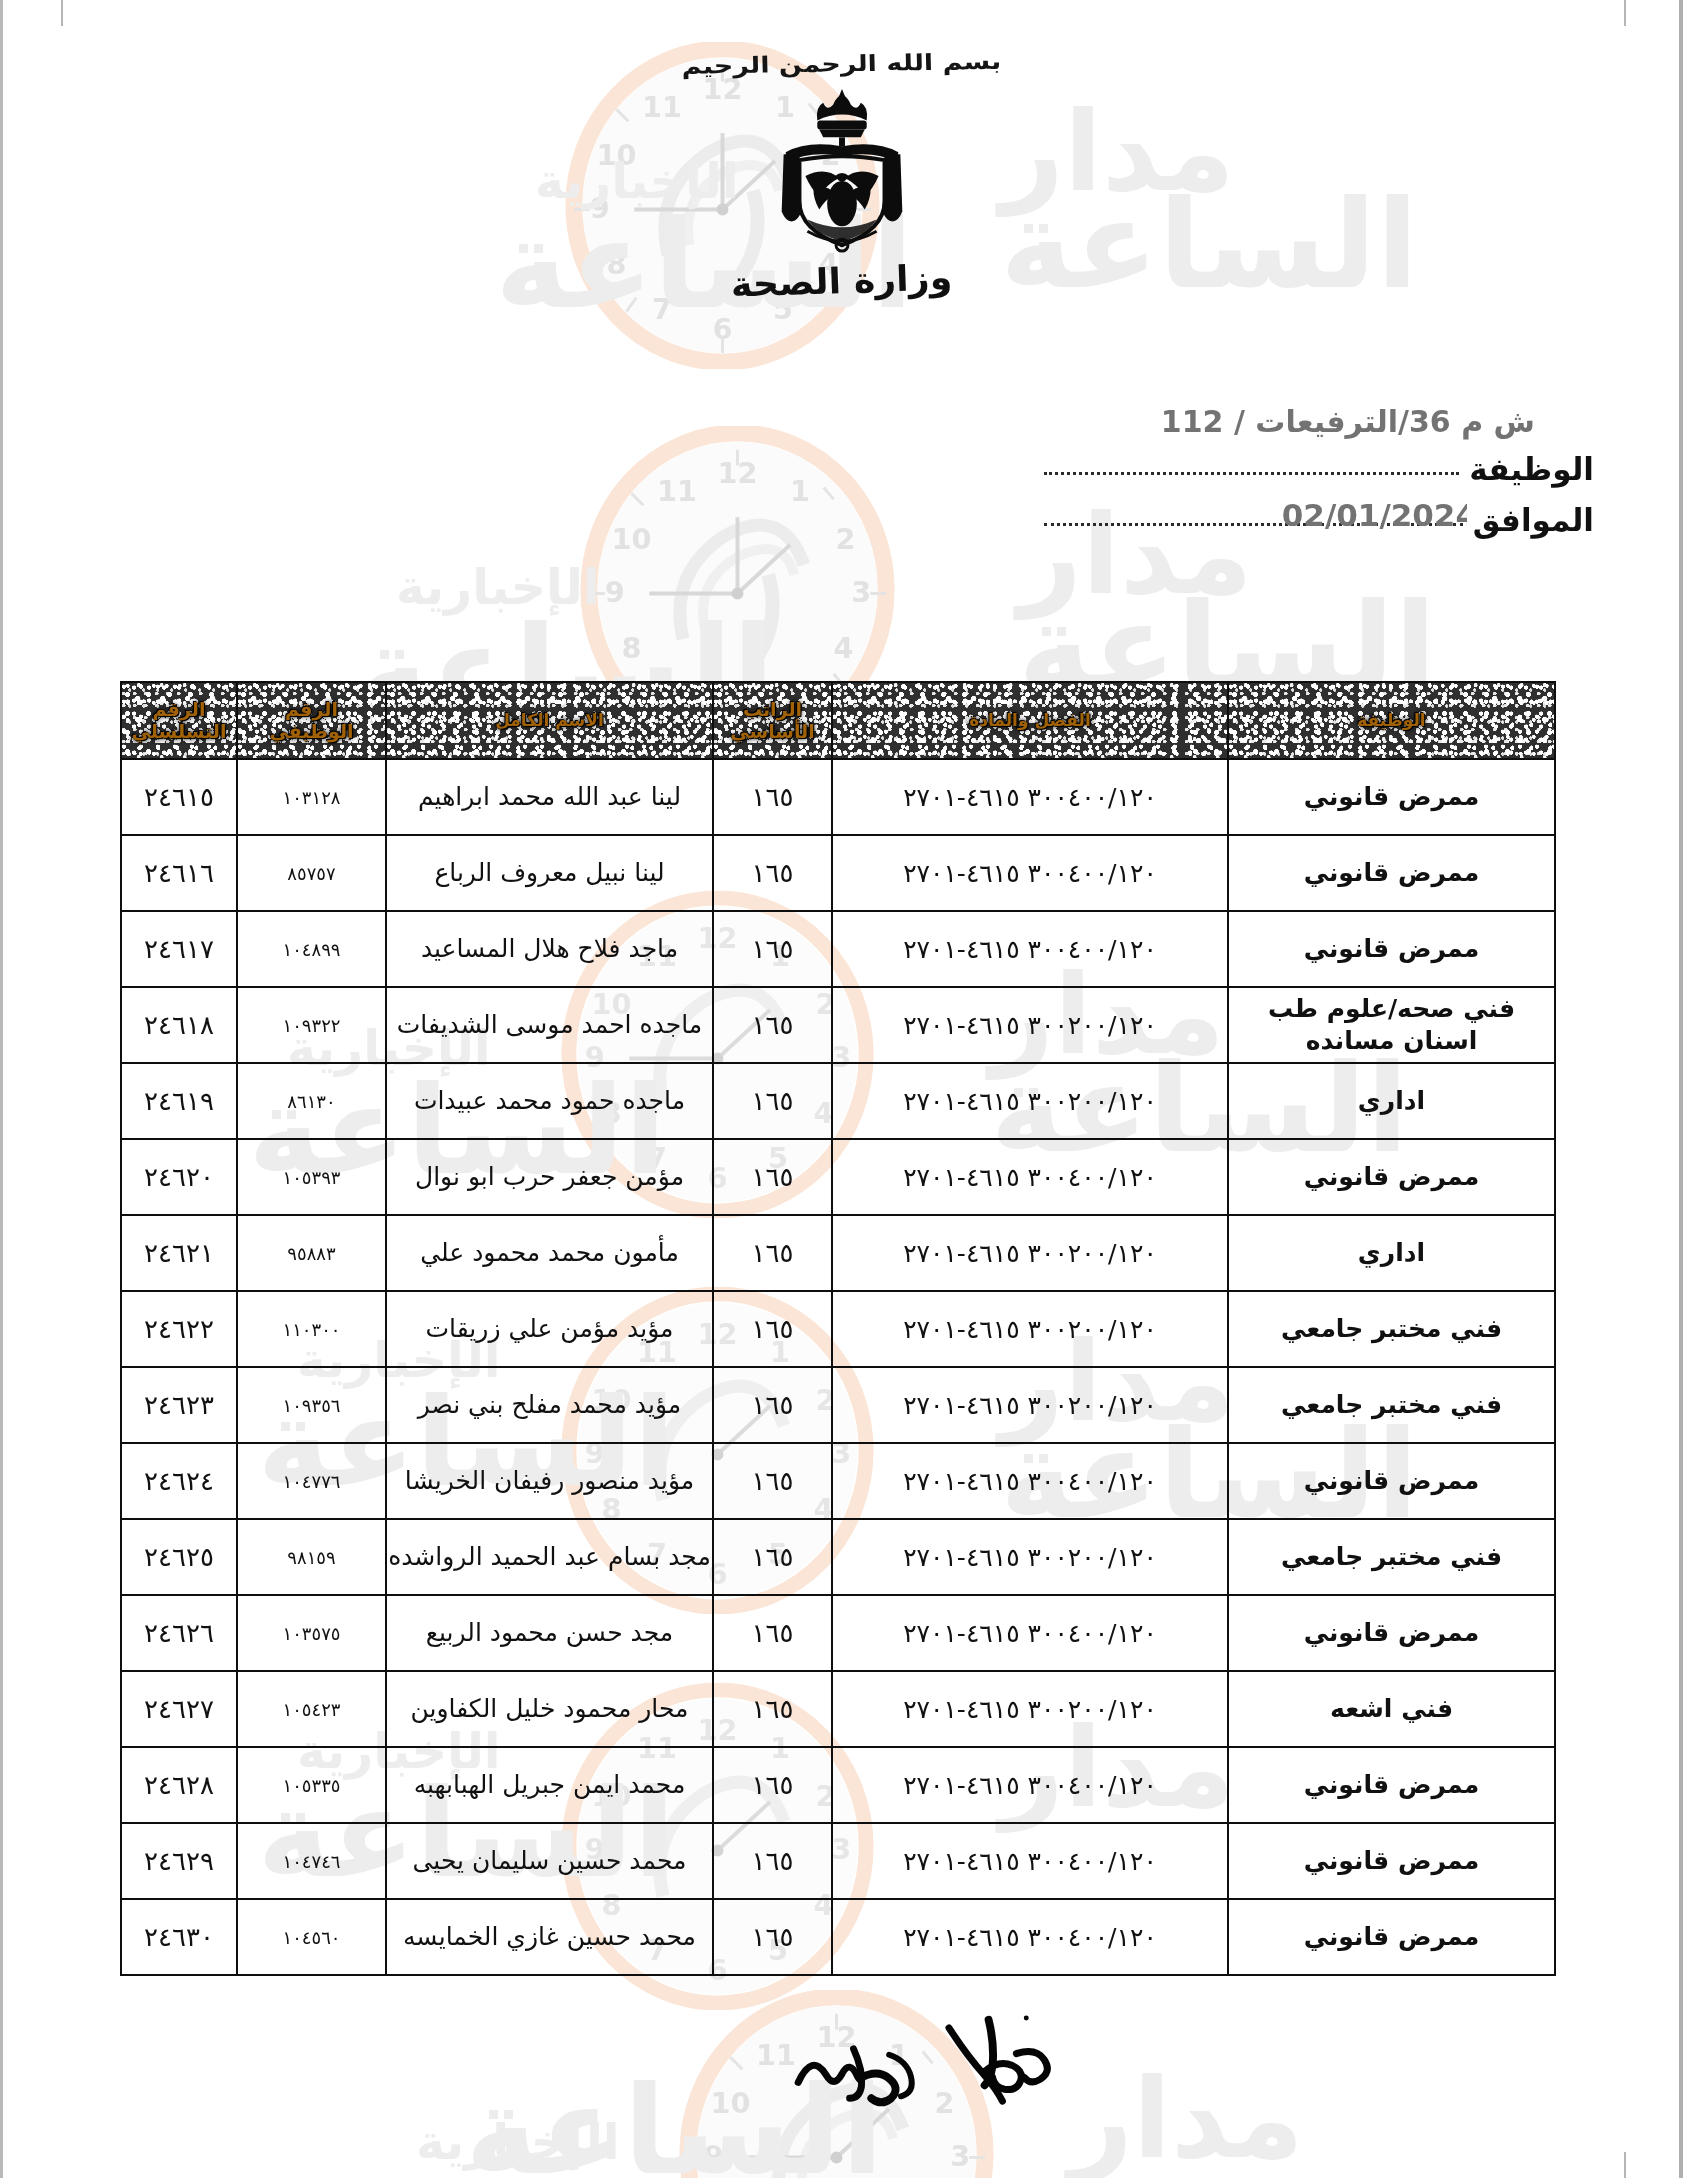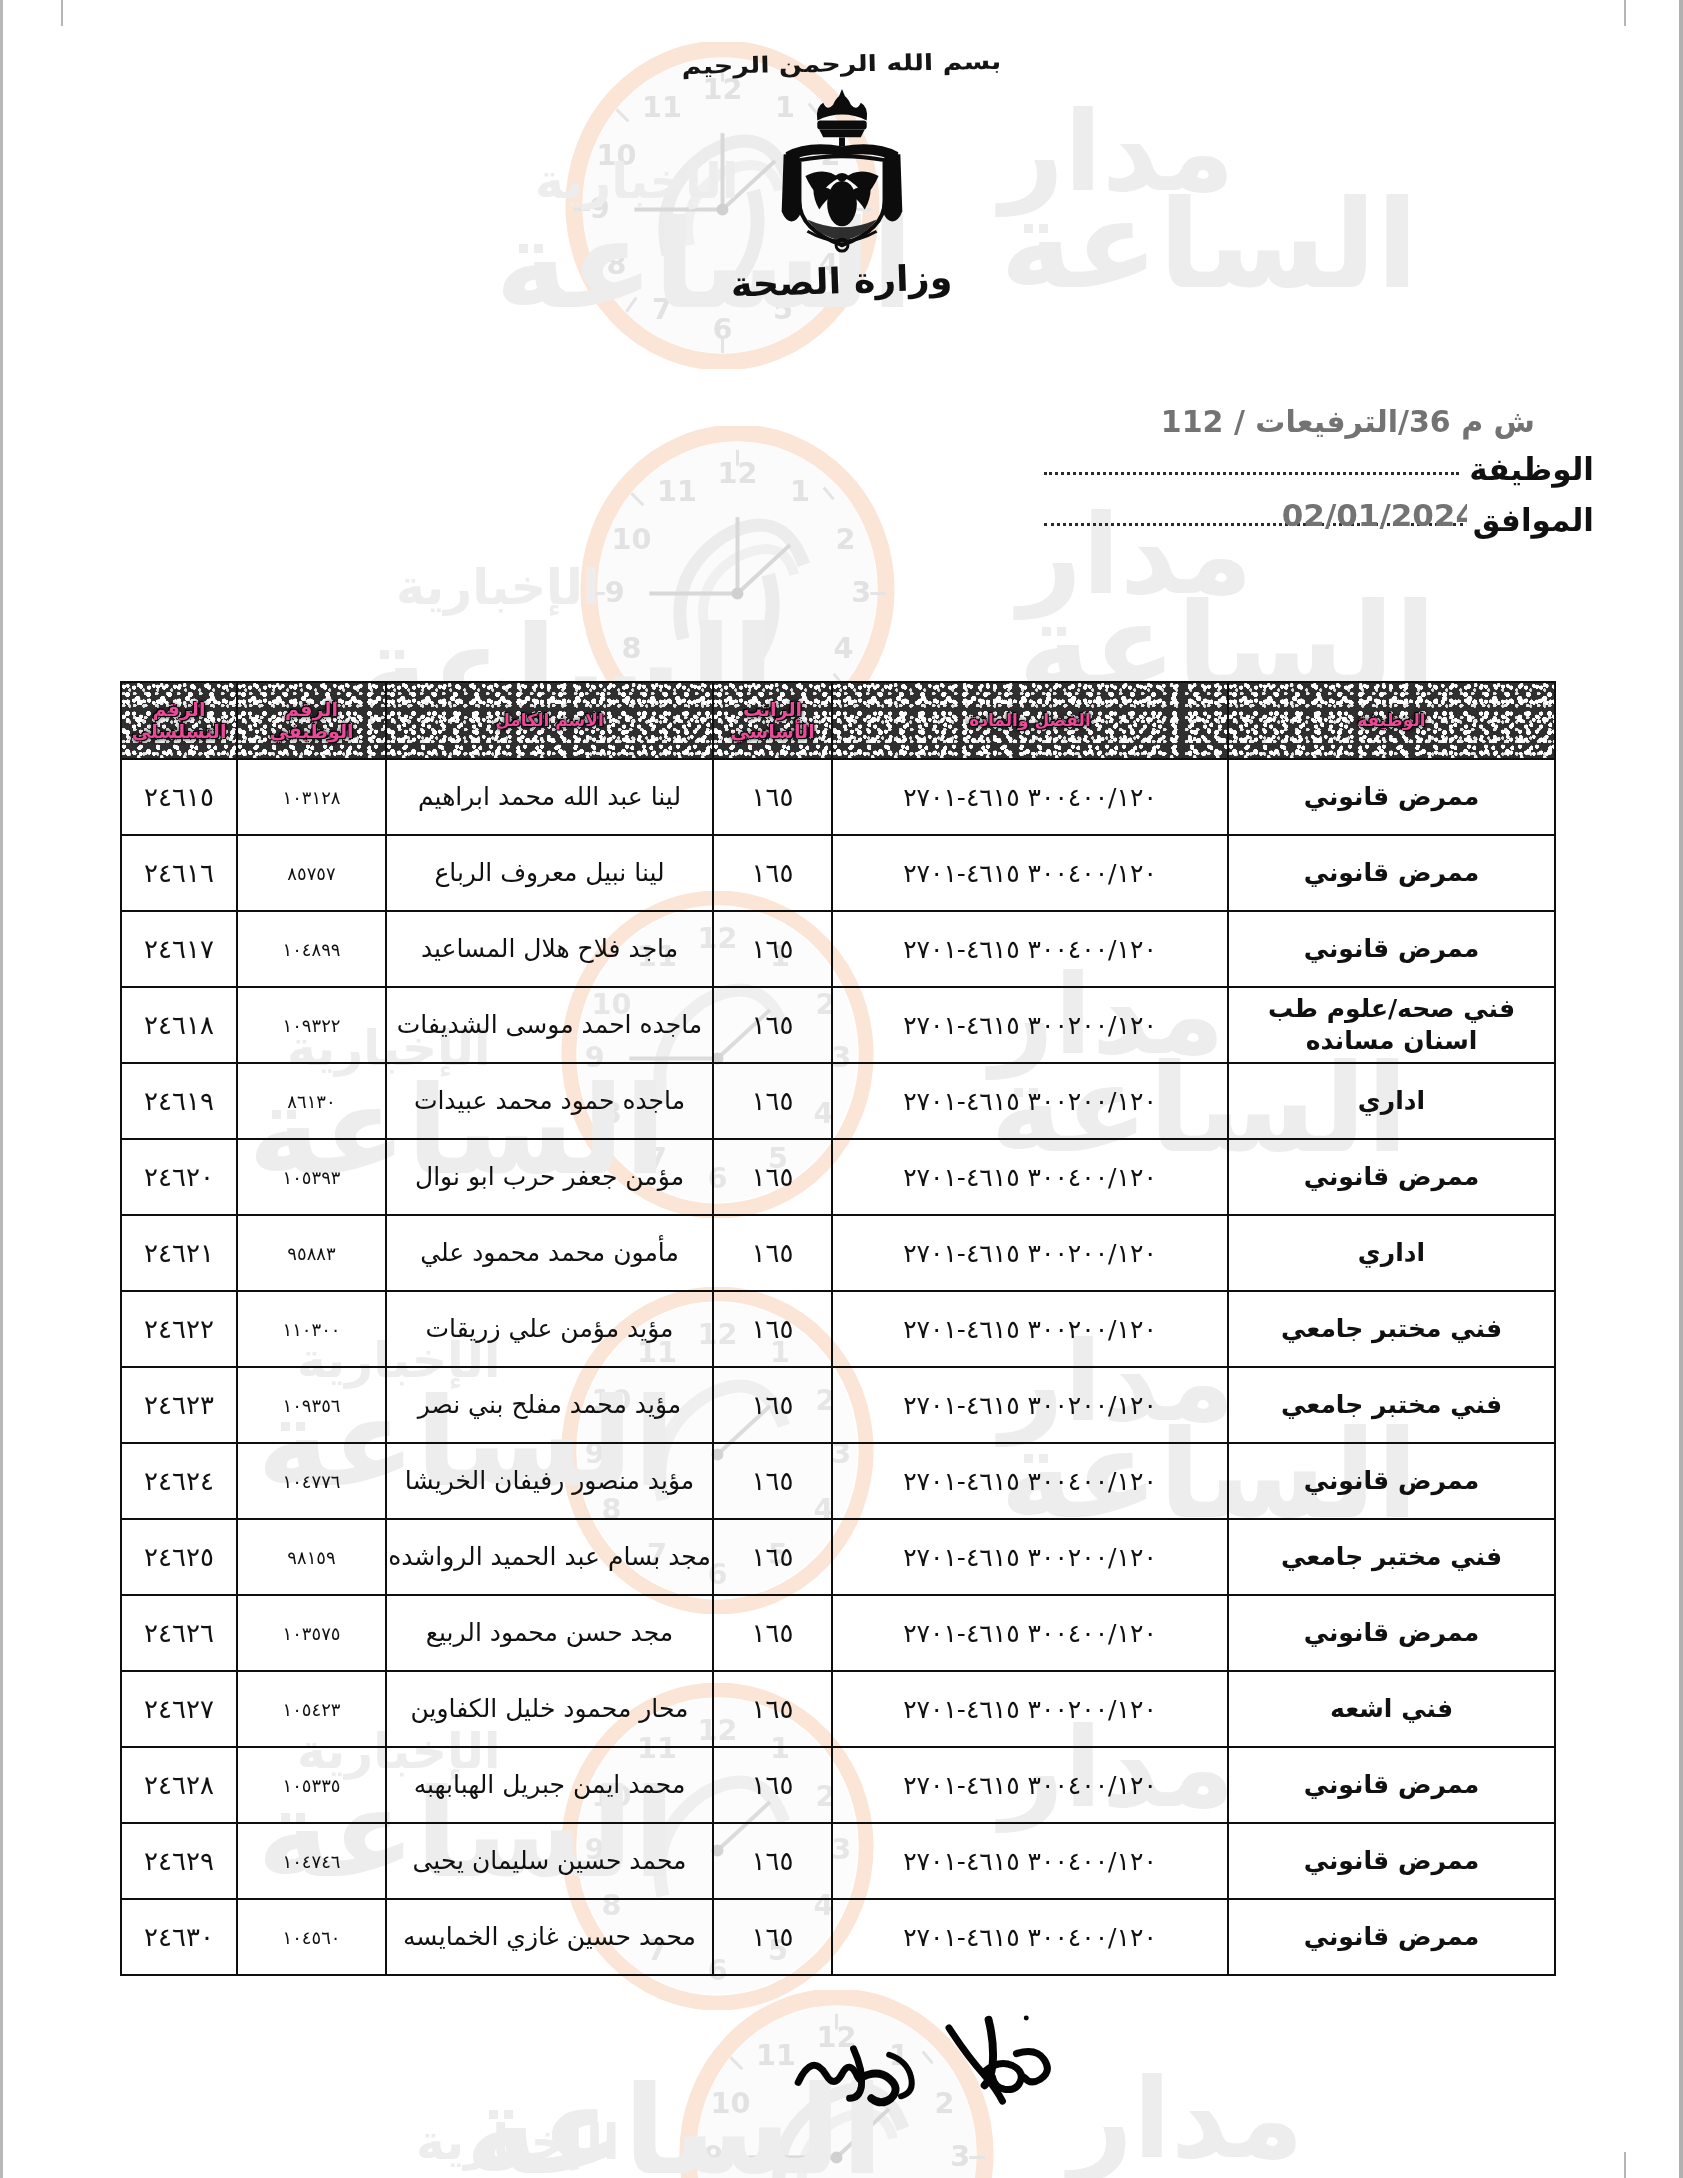--- a/index.html
+++ b/index.html
@@ -77,21 +77,21 @@
       radial-gradient(circle at 93% 82%, #fff 0 2.3px, transparent 2.5px),
       radial-gradient(circle at 17% 88%, #e8e8e8 0 1.7px, transparent 1.9px),
       radial-gradient(circle at 55% 44%, #dedede 0 1.6px, transparent 1.8px),
       radial-gradient(circle at 72% 12%, #f2f2f2 0 1.9px, transparent 2.1px),
       radial-gradient(circle at 36% 93%, #f6f6f6 0 2.1px, transparent 2.3px);
     background-size:17px 15px,21px 19px,13px 17px,25px 21px,15px 13px,19px 23px,11px 12px,14px 16px,23px 18px,16px 20px;
     opacity:1;
   }
   .hdr-label{
     position:relative;z-index:3;
-    color:#ec4899;font-weight:700;
+    color:#a16207;font-weight:700;
     letter-spacing:2px;
     line-height:1.12;
     text-shadow:0 0 3px #000,0 0 6px #000,1px 1px 0 #000,-1px -1px 0 #000;
     font-family:"DejaVu Sans",sans-serif;
     mix-blend-mode:normal;
   }
   .hdr-1line{font-size:17px;}
   .hdr-2line{font-size:19px;}
 
   tbody td{background:transparent;}

